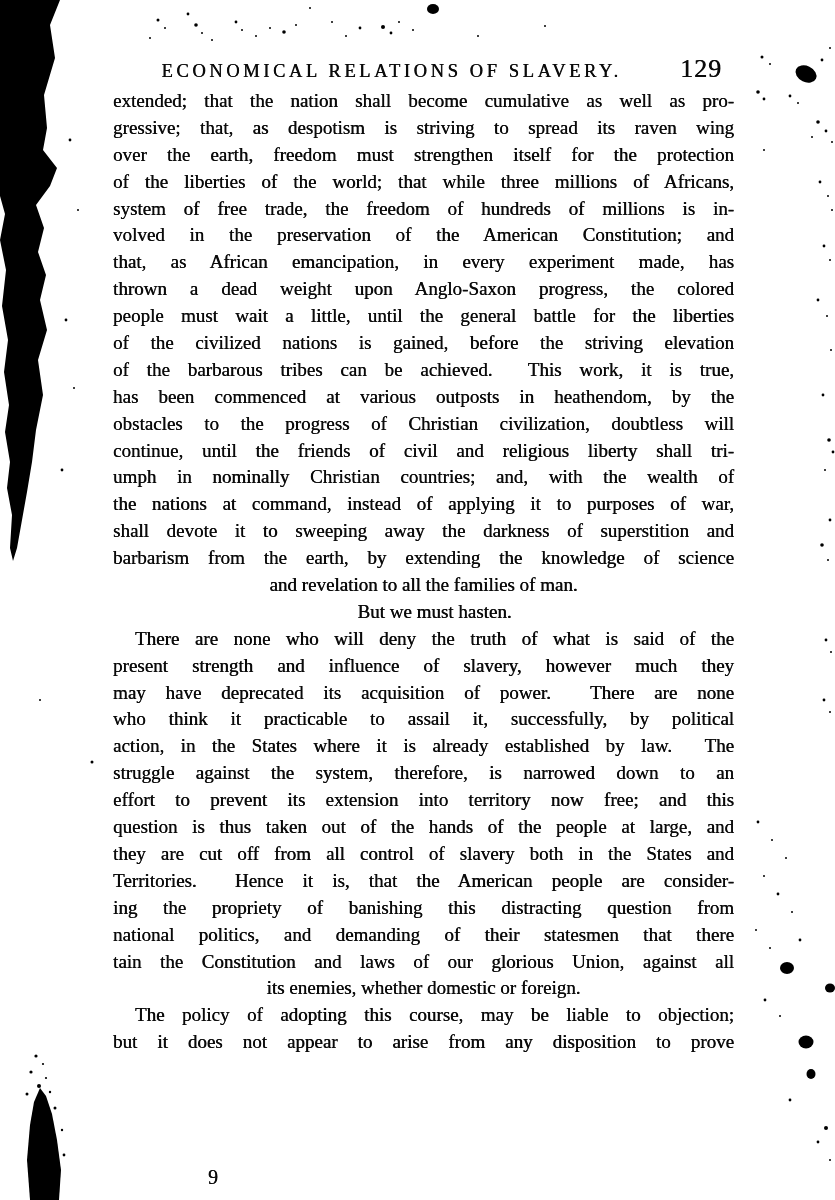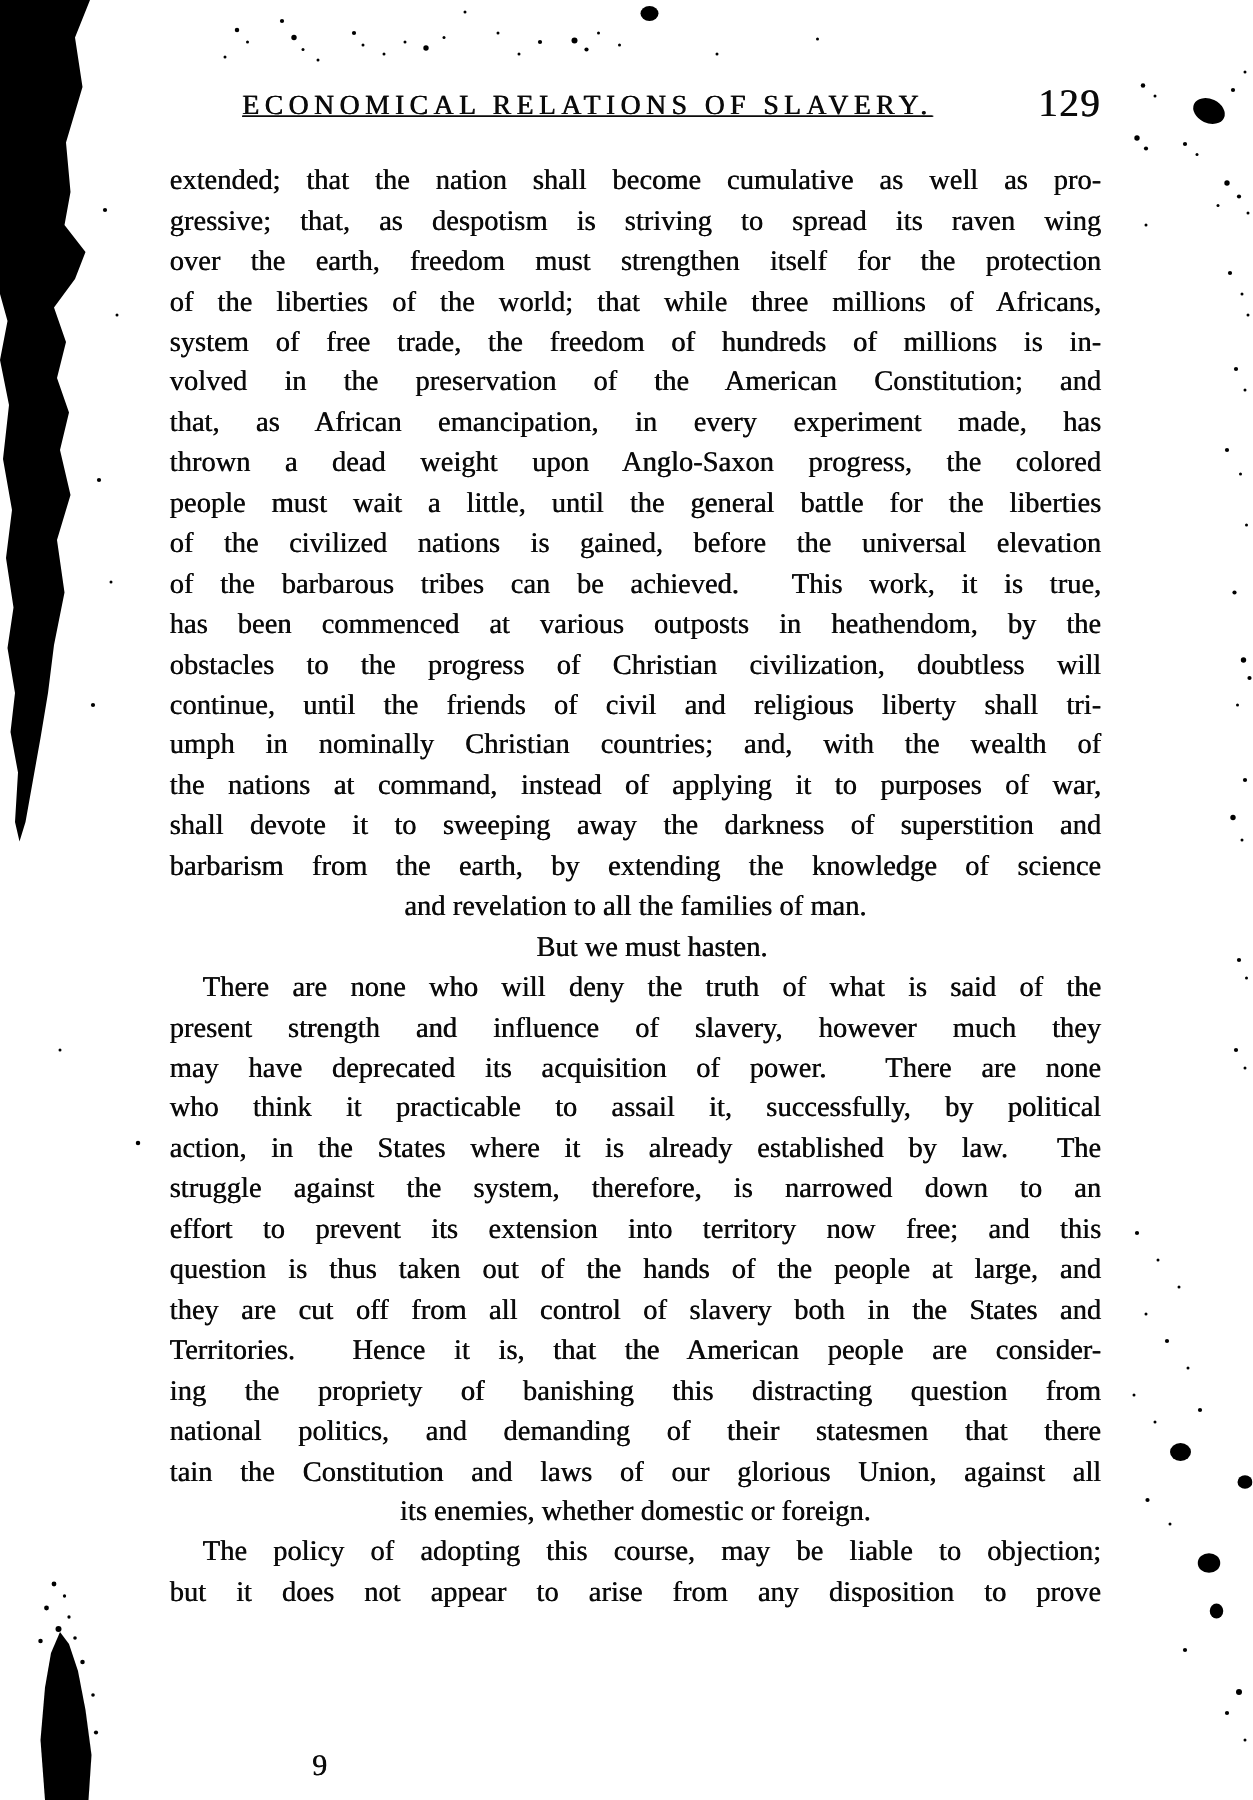--- a/index.html
+++ b/index.html
@@ -11,30 +11,30 @@
   }
   .page{position:absolute;inset:0;}
   
   .running-head{
     position:absolute;left:113px;top:56px;width:621px;height:34px;
   }
   .running-head .title{
     display:block;text-align:center;padding-right:64px;
     font-size:18.5px;letter-spacing:3.6px;font-weight:400;
     text-shadow:0.45px 0 0 #0b0b0b;
-    white-space:nowrap;padding-top:5px;text-decoration:underline;
+    white-space:nowrap;padding-top:5px;
   }
   .running-head .folio{
-    position:absolute;right:0;top:-2px;
+    position:absolute;right:12px;top:-2px;
     font-size:26px;letter-spacing:1px;
     text-shadow:0.45px 0 0 #0b0b0b;
   }
   
   .text-block{
-    position:absolute;left:113px;top:108px;width:621px;
+    position:absolute;left:113px;top:88px;width:621px;
     font-size:19px;line-height:26.9px;
     text-shadow:0.35px 0 0 #0b0b0b;
   }
   .line{height:26.9px;text-align:center;}
   .line.j{text-align:justify;text-align-last:justify;}
   .line.ind{text-indent:22px;}
   
   .sig-mark{
     position:absolute;left:208px;top:1166px;
     font-size:20px;text-shadow:0.35px 0 0 #0b0b0b;
@@ -56,21 +56,21 @@
 
   <div class="line j">extended; that the nation shall become cumulative as well as pro-</div>
       <div class="line j">gressive; that, as despotism is striving to spread its raven wing</div>
       <div class="line j">over the earth, freedom must strengthen itself for the protection</div>
       <div class="line j">of the liberties of the world; that while three millions of Africans,</div>
       <div class="line j">system of free trade, the freedom of hundreds of millions is in-</div>
       <div class="line j">volved in the preservation of the American Constitution; and</div>
       <div class="line j">that, as African emancipation, in every experiment made, has</div>
       <div class="line j">thrown a dead weight upon Anglo-Saxon progress, the colored</div>
       <div class="line j">people must wait a little, until the general battle for the liberties</div>
-      <div class="line j">of the civilized nations is gained, before the universal elevation</div>
+      <div class="line j">of the civilized nations is gained, before the striving elevation</div>
       <div class="line j">of the barbarous tribes can be achieved.&nbsp; This work, it is true,</div>
       <div class="line j">has been commenced at various outposts in heathendom, by the</div>
       <div class="line j">obstacles to the progress of Christian civilization, doubtless will</div>
       <div class="line j">continue, until the friends of civil and religious liberty shall tri-</div>
       <div class="line j">umph in nominally Christian countries; and, with the wealth of</div>
       <div class="line j">the nations at command, instead of applying it to purposes of war,</div>
       <div class="line j">shall devote it to sweeping away the darkness of superstition and</div>
       <div class="line j">barbarism from the earth, by extending the knowledge of science</div>
       <div class="line">and revelation to all the families of man.</div>
       <div class="line ind">But we must hasten.</div>

